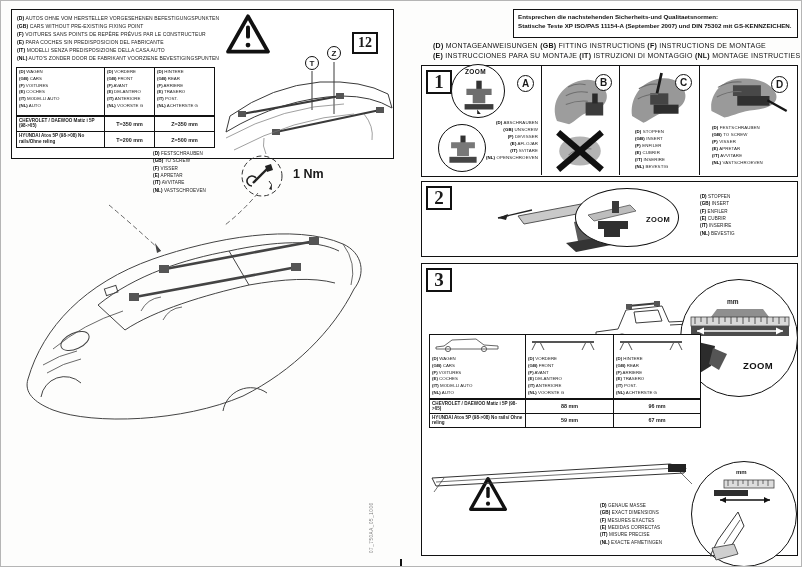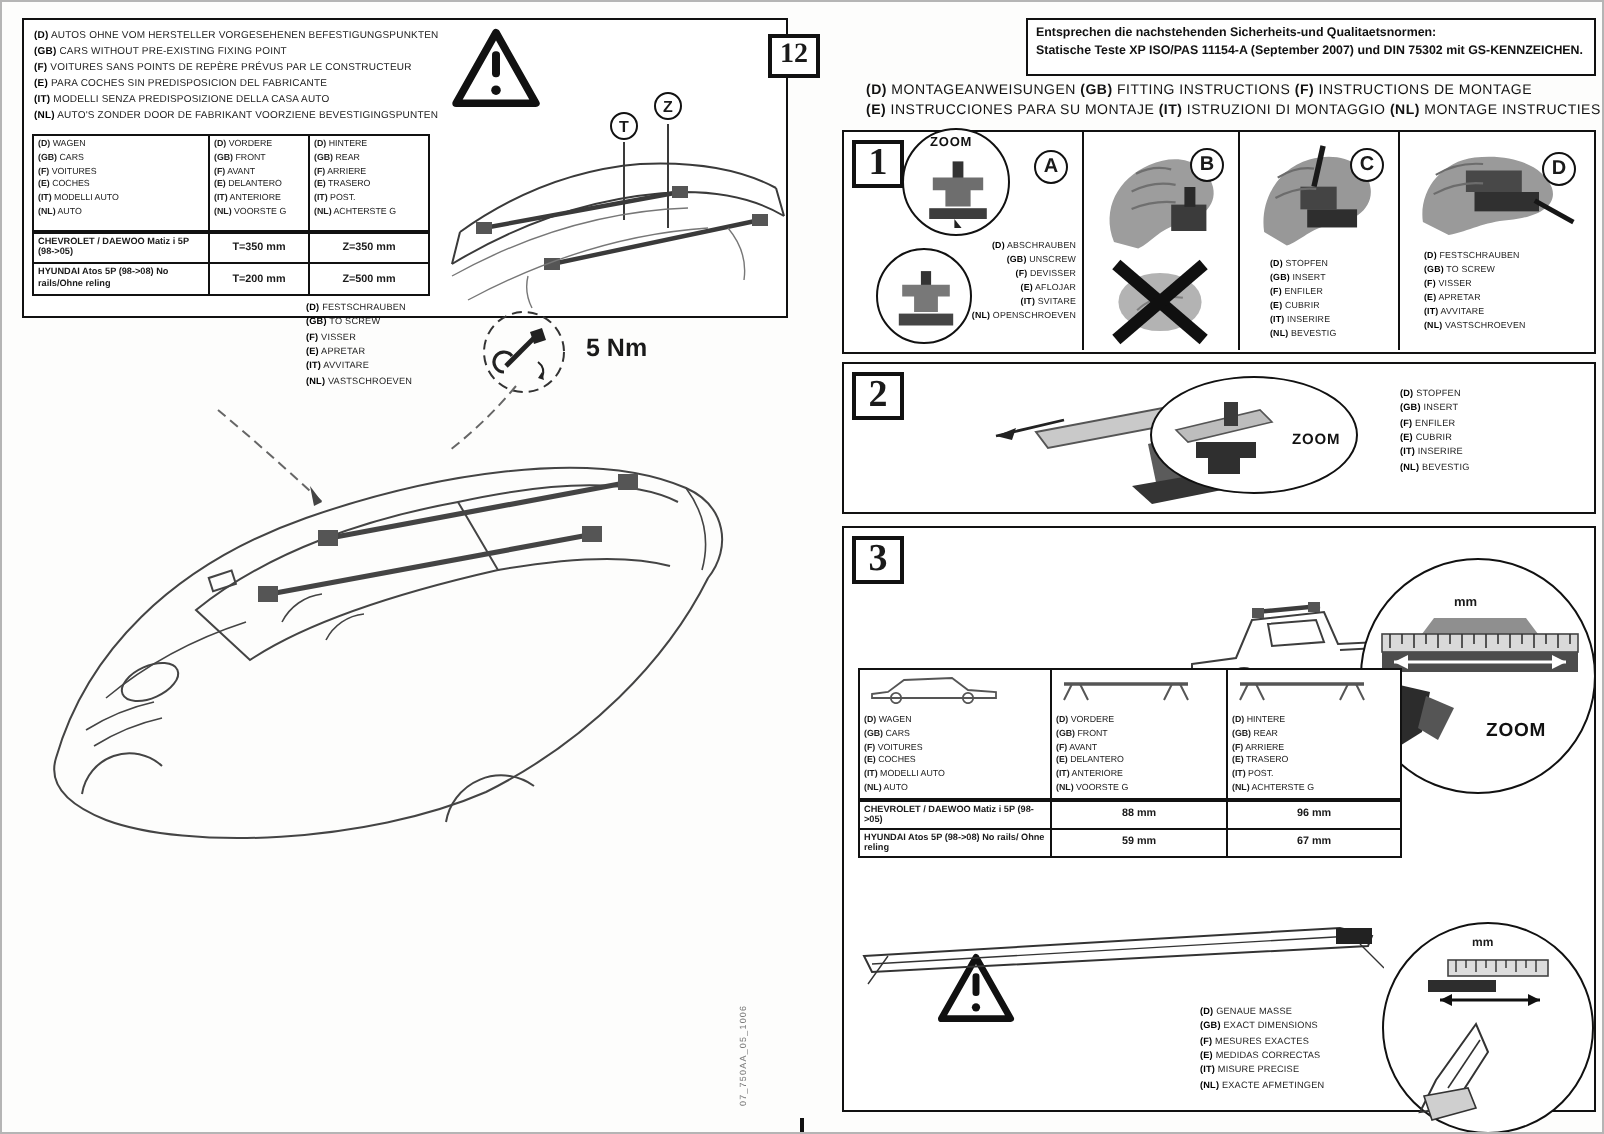--- a/index.html
+++ b/index.html
@@ -64,21 +64,21 @@
       </div>
 
     <div class="abs" style="left:213px; top:3px; width:46px; height:42px;">
       <svg width="46" height="42" viewBox="0 0 60 54">
         <path d="M30 4 L56 50 L4 50 Z" fill="#fff" stroke="#111" stroke-width="5" stroke-linejoin="round"></path>
         <rect x="27.4" y="16" width="5.2" height="17" rx="2.4" fill="#111"></rect>
         <circle cx="30" cy="41.5" r="3.1" fill="#111"></circle>
       </svg>
     </div>
 
-    <div class="abs numbox" style="left:340px; top:7px; width:26px; height:22px; font-size:14px;margin-left:32px;">12</div>
+    <div class="abs numbox" style="left:340px; top:22px; width:26px; height:22px; font-size:14px;">12</div>
 
     <div class="abs dimcircle" style="left:293px; top:46px;">T</div>
     <div class="abs dimcircle" style="left:315px; top:36px;">Z</div>
 
     <div class="abs" style="left:212px; top:44px; width:170px; height:104px;">
       <svg width="170" height="104" viewBox="0 0 170 104" fill="none" stroke="#3a3a3a" stroke-width="1">
         <line x1="88" y1="17" x2="88" y2="56"></line>
         <line x1="110" y1="8" x2="110" y2="60"></line>
         <path d="M6,62 Q48,32 96,28 Q138,26 164,40"></path>
         <path d="M2,78 Q58,44 118,42 Q148,42 168,54"></path>
@@ -148,21 +148,21 @@
   <div class="abs" style="left:238px; top:152px; width:46px; height:46px;">
     <svg width="46" height="46" viewBox="0 0 46 46" fill="none">
       <circle cx="23" cy="23" r="20" stroke="#333" stroke-width="1" stroke-dasharray="5 3"></circle>
       <path d="M14,30 L28,16" stroke="#222" stroke-width="2.4"></path>
       <path d="M26,13 l6,-2 l2,6 l-6,2 z" fill="#222"></path>
       <path d="M13,33 a5,5 0 1 1 4,-8" stroke="#222" stroke-width="1.6"></path>
       <path d="M30,28 q4,3 2,8" stroke="#222" stroke-width="1"></path>
       <path d="M30,36 l3,1 l-1,-4 z" fill="#222"></path>
     </svg>
   </div>
-  <div class="abs" style="left:292px; top:166px; font-size:12.5px; font-weight:bold;">5 Nm</div>
+  <div class="abs" style="left:292px; top:166px; font-size:12.5px; font-weight:bold;">1 Nm</div>
 
   <div class="abs" style="left:12px; top:188px; width:365px; height:248px;">
     <svg width="365" height="248" viewBox="0 0 365 248" fill="none" stroke="#444" stroke-width="1">
       <path d="M245,4 Q230,22 212,36" stroke="#666" stroke-dasharray="5 3"></path>
       <path d="M96,16 Q120,36 148,62" stroke="#666" stroke-dasharray="5 3"></path>
       <path d="M148,62 l-6,-8 l2,10 z" fill="#444" stroke="none"></path>
       <path d="M15,190 C30,138 72,94 140,70 C200,49 282,34 330,55 C350,64 353,85 341,100 C320,142 280,182 230,207 C170,233 80,236 40,221 C20,213 11,203 15,190 Z"></path>
       <path d="M85,116 C122,86 172,70 216,62 L236,96 C192,106 142,121 112,141 Z"></path>
       <path d="M216,62 C262,52 302,50 326,62"></path>
       <path d="M236,96 C270,90 300,88 322,94"></path>

